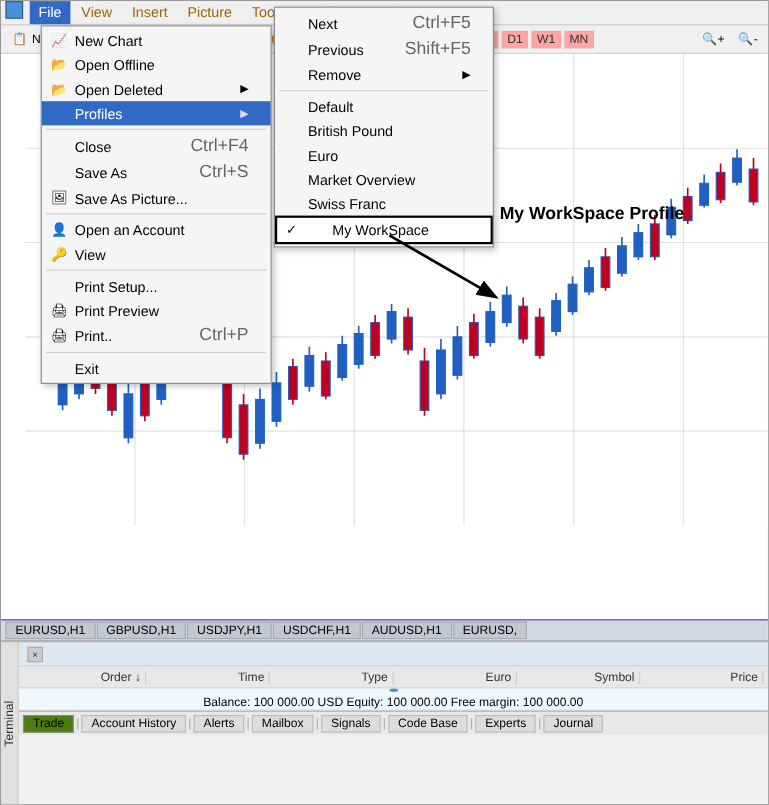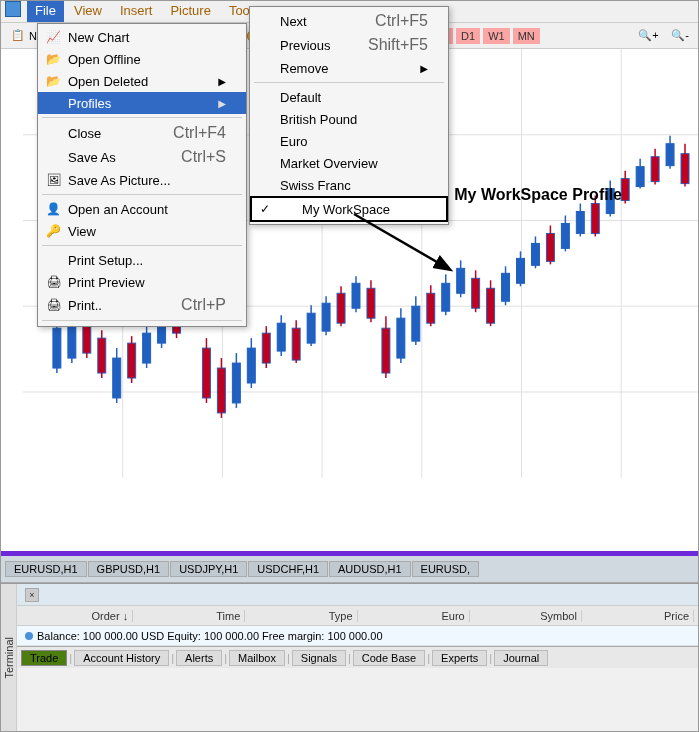--- a/index.html
+++ b/index.html
@@ -165,20 +165,21 @@
 
     .balance-row {
       height: 20px;
       display: flex;
       align-items: center;
       padding: 0 8px;
       font-size: 11px;
       background: #f0f8ff;
       border-bottom: 1px solid #e0e0e0;
       gap: 4px;
+      flex-direction: column;
     }
     .balance-dot {
       width: 8px;
       height: 8px;
       background: #4a90d9;
       border-radius: 50%;
     }
 
     
     .status-tabs-row {
@@ -215,23 +216,23 @@
       color: #333;
       justify-content: center;
     }
 
     
     .chart-tabs-row {
       position: absolute;
       bottom: 148px;
       left: 0;
       right: 0;
-      height: 32px;
+      height: 20px;
       background: #d0d8e0;
-      border-top: 5px solid #6d28d9;
+      border-top: 1px solid #6d28d9;
       border-bottom: 1px solid #aaa;
       display: flex;
       align-items: center;
       padding: 0 4px;
       gap: 1px;
       overflow: hidden;
     }
     .chart-tab {
       padding: 1px 8px;
       font-size: 11px;
@@ -691,20 +692,24 @@
     <div class="menu-item">
       <span class="menu-icon">🖨</span>
       <span>Print Preview</span>
     </div>
     <div class="menu-item">
       <span class="menu-icon">🖨</span>
       <span>Print..</span>
       <span class="shortcut">Ctrl+P</span>
     </div>
     <div class="menu-separator"></div>
+    <div class="menu-item">
+      <span class="menu-icon"></span>
+      <span>Exit</span>
+    </div>
   </div>
 
   <div class="profiles-submenu">
     <div class="menu-item">
       <span class="menu-icon"></span>
       <span>Next</span>
       <span class="shortcut">Ctrl+F5</span>
     </div>
     <div class="menu-item">
       <span class="menu-icon"></span>

